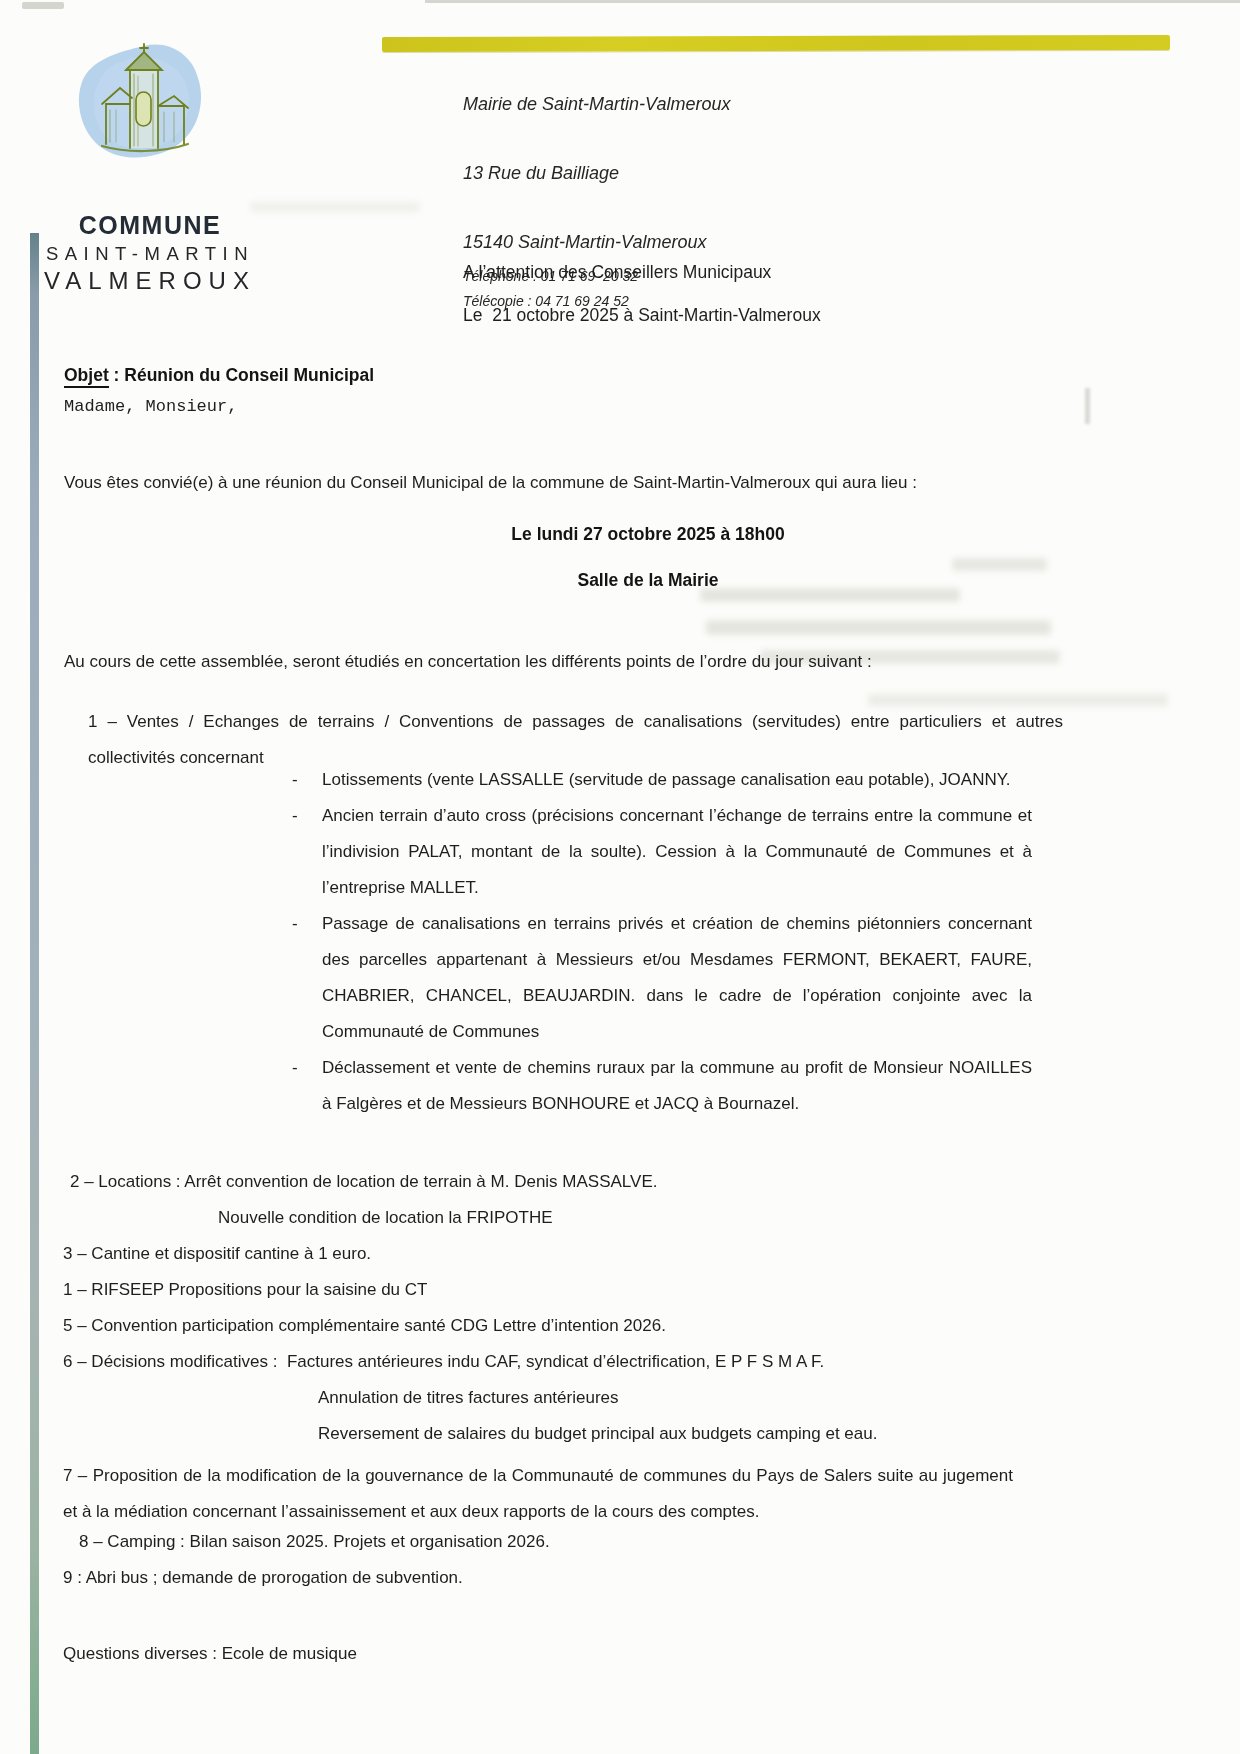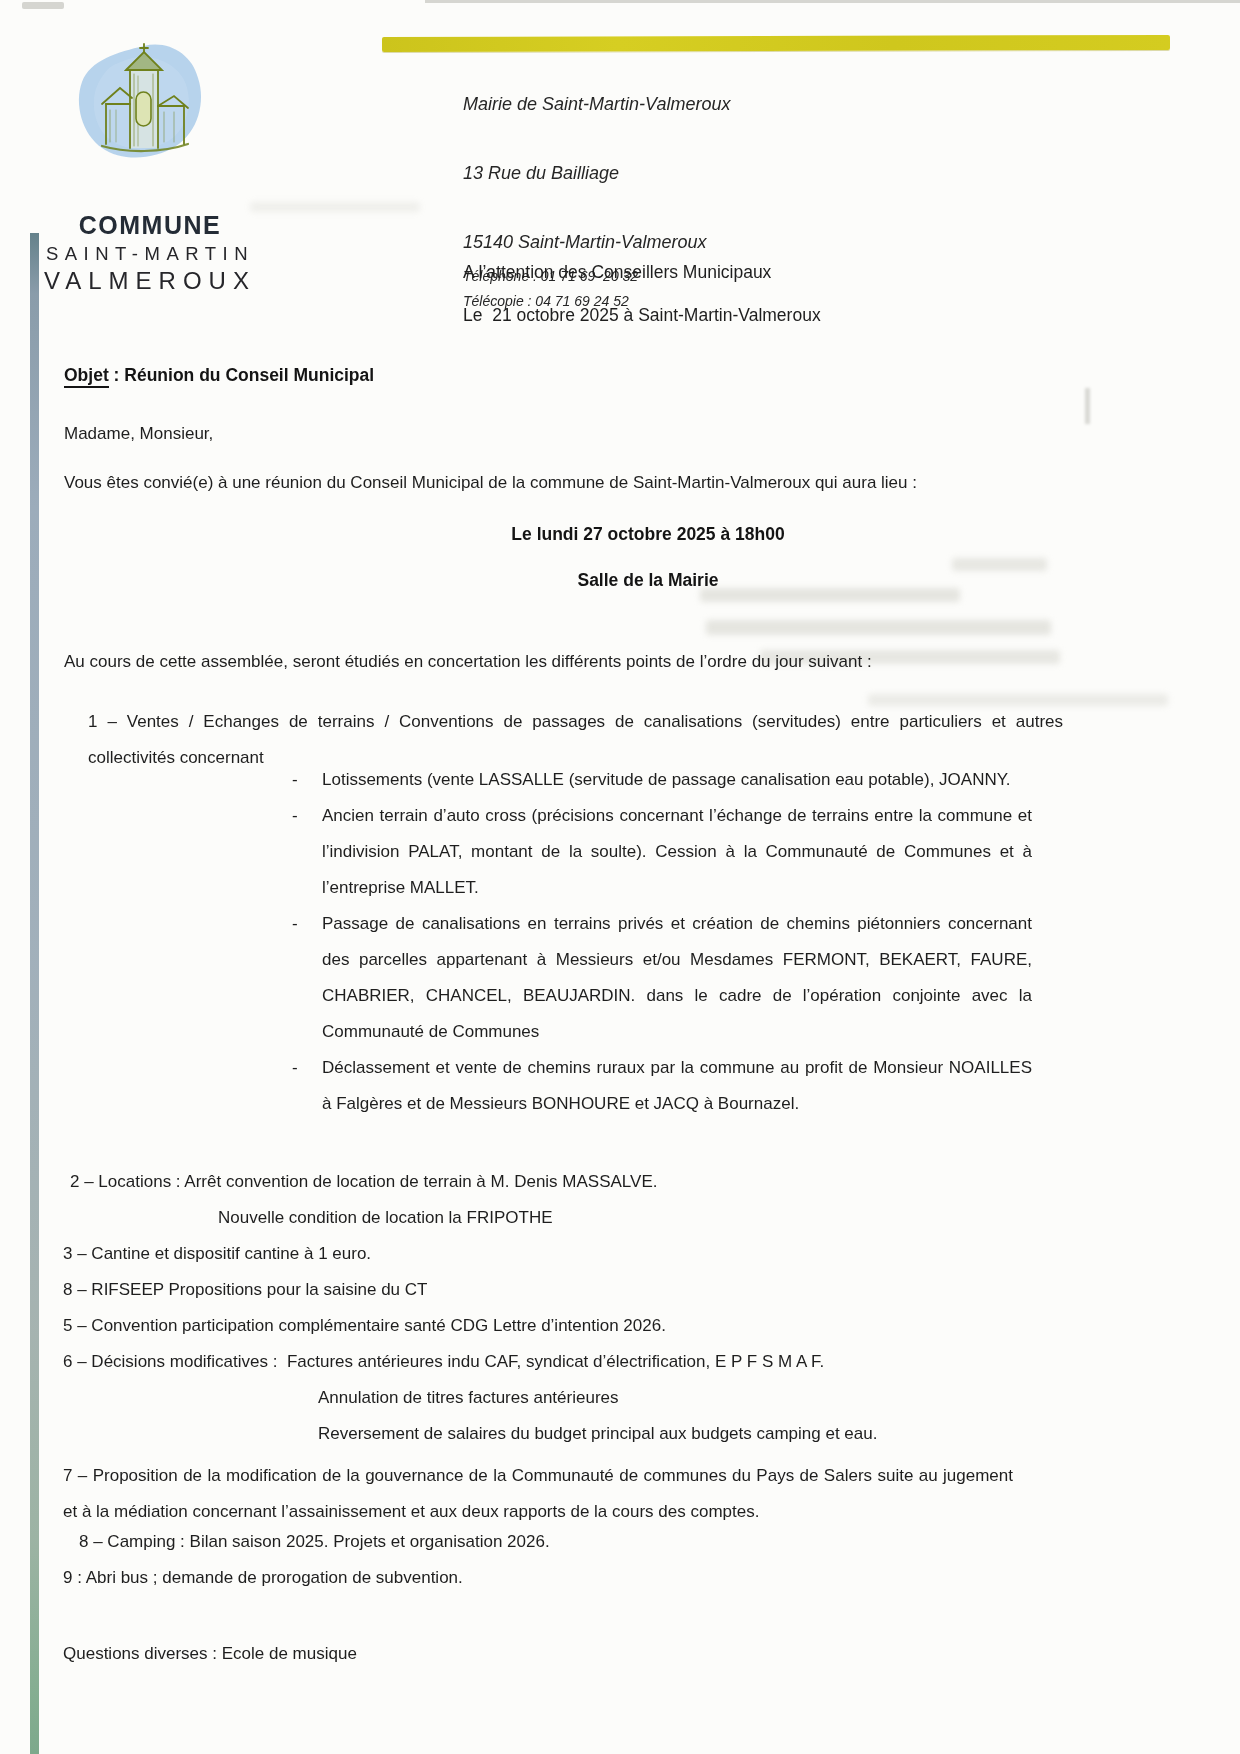--- a/index.html
+++ b/index.html
@@ -110,21 +110,21 @@
     <div class="hdr-big pre">15140 Saint-Martin-Valmeroux</div>
     <div class="hdr-small pre" style="margin-top:5px;">Téléphone : 01 71 69  20 32</div>
     <div class="hdr-small pre">Télécopie : 04 71 69 24 52</div>
   </div>
 
   <div class="abs line pre" style="left:463px;top:260px;font-size:17.5px;">A l’attention des Conseillers Municipaux</div>
   <div class="abs line pre" style="left:463px;top:303px;font-size:17.5px;">Le  21 octobre 2025 à Saint-Martin-Valmeroux</div>
 
   <div class="abs line bold pre" style="left:64px;top:363px;font-size:17.5px;"><span class="subject-label">Objet</span><span> : Réunion du Conseil Municipal</span></div>
 
-  <div class="abs line pre" style="left:64px;top:422px;">Madame, Monsieur,</div>
+  <div class="abs line pre" style="left:64px;top:395px;font-family:Liberation Mono, monospace;">Madame, Monsieur,</div>
   <div class="abs line pre" style="left:64px;top:471px;">Vous êtes convié(e) à une réunion du Conseil Municipal de la commune de Saint-Martin-Valmeroux qui aura lieu :</div>
 
   <div class="abs line bold center" style="top:522px;font-size:17.5px;">Le lundi 27 octobre 2025 à 18h00</div>
   <div class="abs line bold center" style="top:568px;font-size:17.5px;">Salle de la Mairie</div>
 
   <div class="abs line pre" style="left:64px;top:650px;">Au cours de cette assemblée, seront étudiés en concertation les différents points de l’ordre du jour suivant :</div>
 
   <div class="abs line justify" style="left:88px;top:704px;width:975px;">1 – Ventes / Echanges de terrains / Conventions de passages de canalisations (servitudes) entre particuliers et autres collectivités concernant</div>
 
   <div class="abs bullets">
@@ -142,21 +142,21 @@
     </div>
     <div class="bullet-row">
       <span class="bullet-marker">-</span>
       <span class="bullet-text line justify">Déclassement et vente de chemins ruraux par la commune au profit de Monsieur NOAILLES à Falgères et de Messieurs BONHOURE et JACQ à Bournazel.</span>
     </div>
   </div>
 
   <div class="abs line pre" style="left:70px;top:1170px;">2 – Locations : Arrêt convention de location de terrain à M. Denis MASSALVE.</div>
   <div class="abs line pre" style="left:218px;top:1206px;">Nouvelle condition de location la FRIPOTHE</div>
   <div class="abs line pre" style="left:63px;top:1242px;">3 – Cantine et dispositif cantine à 1 euro.</div>
-  <div class="abs line pre" style="left:63px;top:1278px;">8 – RIFSEEP Propositions pour la saisine du CT</div>
+  <div class="abs line pre" style="left:63px;top:1278px;">1 – RIFSEEP Propositions pour la saisine du CT</div>
   <div class="abs line pre" style="left:63px;top:1314px;">5 – Convention participation complémentaire santé CDG Lettre d’intention 2026.</div>
   <div class="abs line pre" style="left:63px;top:1350px;">6 – Décisions modificatives :  Factures antérieures indu CAF, syndicat d’électrification, E P F S M A F.</div>
   <div class="abs line pre" style="left:318px;top:1386px;">Annulation de titres factures antérieures</div>
   <div class="abs line pre" style="left:318px;top:1422px;">Reversement de salaires du budget principal aux budgets camping et eau.</div>
   <div class="abs line justify" style="left:63px;top:1458px;width:950px;">7 – Proposition de la modification de la gouvernance de la Communauté de communes du Pays de Salers suite au jugement et à la médiation concernant l’assainissement et aux deux rapports de la cours des comptes.</div>
   <div class="abs line pre" style="left:79px;top:1530px;">8 – Camping : Bilan saison 2025. Projets et organisation 2026.</div>
   <div class="abs line pre" style="left:63px;top:1566px;">9 : Abri bus ; demande de prorogation de subvention.</div>
 
   <div class="abs line pre" style="left:63px;top:1642px;">Questions diverses : Ecole de musique</div>
 

